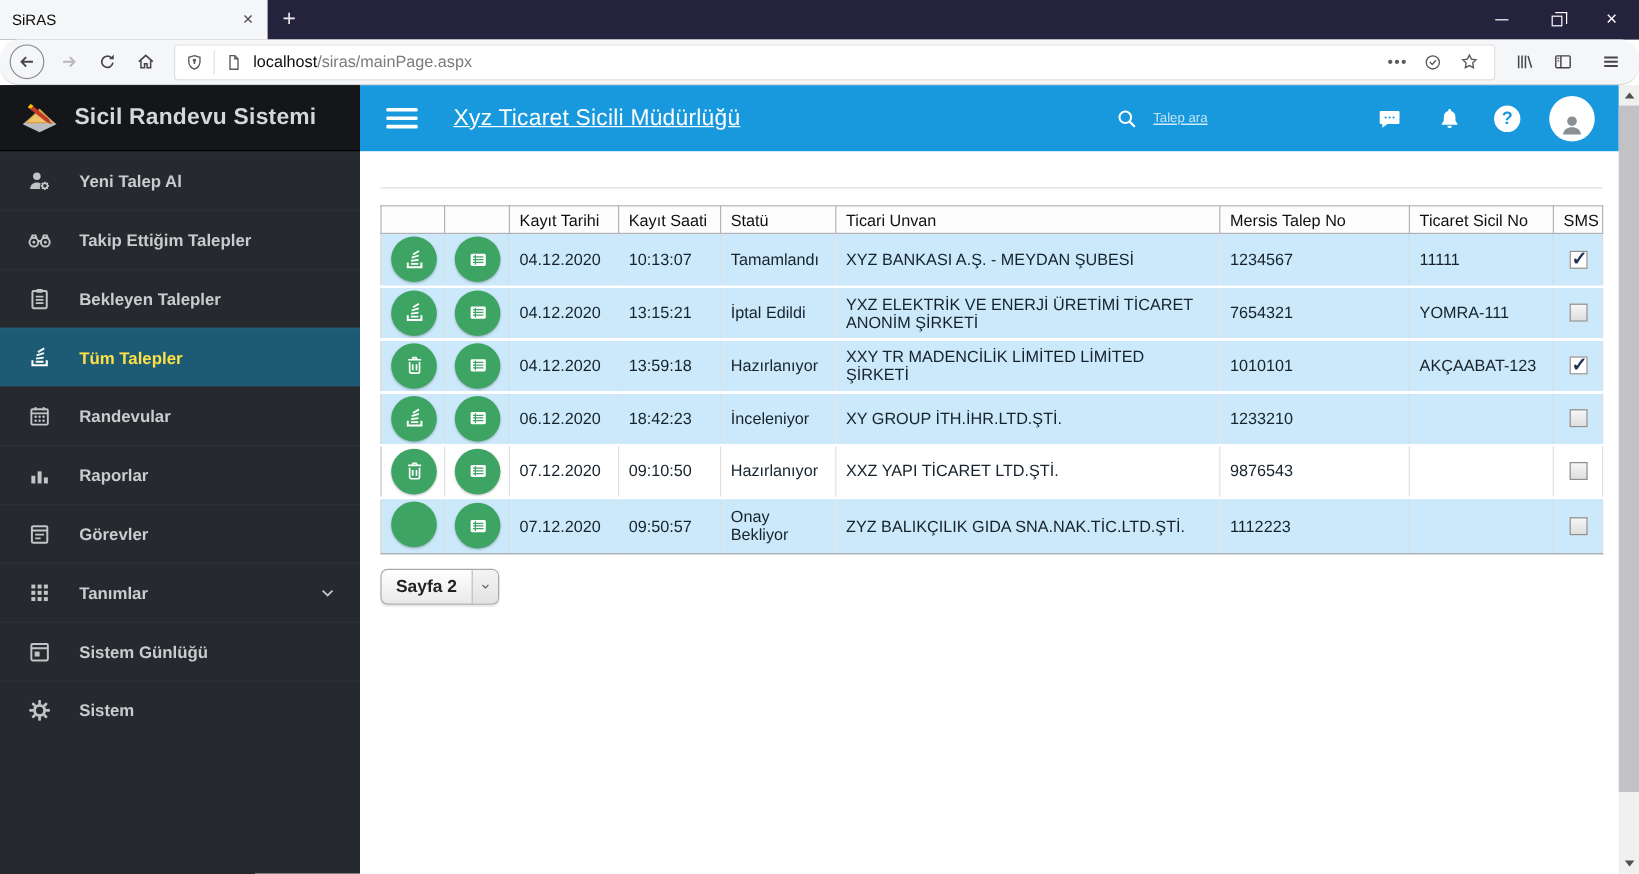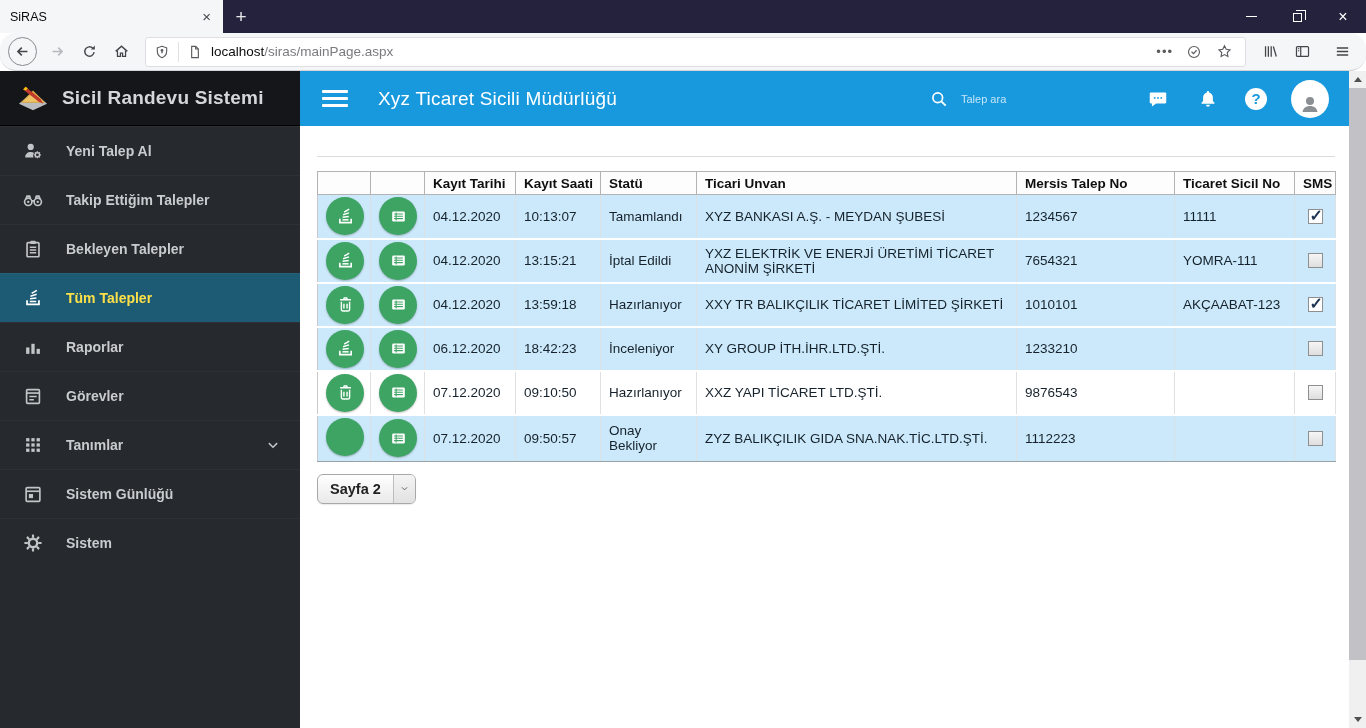--- a/index.html
+++ b/index.html
@@ -63,21 +63,21 @@
   .brand-title{color:#d4d6d7;font-size:19px;font-weight:600;letter-spacing:.2px;white-space:nowrap;}
   .menu-item{height:49px;display:flex;align-items:center;padding:0 18px 0 22px;gap:22px;color:#c9cccf;font-size:14px;font-weight:bold;border-top:1px solid rgba(255,255,255,.035);cursor:default;}
   .menu-item .menu-icon{color:#c2c5c8;flex:0 0 auto;}
   .menu-item.active{background:var(--sidebar-active);color:#fde047;}
   .menu-item.active .menu-icon{color:#fff;}
   .menu-chevron{margin-left:auto;color:#c2c5c8;}
   .menu-chevron svg{width:18px;height:18px;}
 
   
   .main{position:absolute;top:0;left:300px;width:1049px;height:657px;background:#fff;}
-  .app-header{height:55px;background:var(--header-blue);display:flex;align-items:center;color:#fff;padding:0 20px 0 22px;}
+  .app-header{height:55px;background:var(--header-blue);display:flex;align-items:center;color:#fff;padding:0 20px 0 22px;text-decoration:underline;}
   .hamburger{width:26px;display:flex;flex-direction:column;gap:4.5px;margin-right:30px;}
   .hamburger span{display:block;height:2.6px;background:#fff;border-radius:1px;}
   .app-title{font-size:19px;font-weight:500;letter-spacing:.2px;}
   .hdr-right{margin-left:auto;display:flex;align-items:center;gap:24px;}
   .hdr-search{display:flex;align-items:center;gap:12px;margin-right:40px;}
   .hdr-search svg{width:20px;height:20px;color:#fff;}
   .hdr-search input{background:transparent;border:none;outline:none;color:#fff;font-size:11px;width:120px;font-family:"Liberation Sans",sans-serif;}
   .hdr-search input::placeholder{color:rgba(255,255,255,.75);}
   .hdr-icon{width:26px;height:26px;display:flex;align-items:center;justify-content:center;color:#fff;}
   .hdr-icon svg{width:22px;height:22px;}
@@ -90,21 +90,21 @@
   .toolbar{display:flex;align-items:center;margin:8px 0 0 18px;}
   .page-title{font-size:21px;color:#3a3a3a;}
   .toolbar-sep{width:1px;height:42px;background:#c9c9c9;margin:0 22px 0 20px;}
   .btn{display:flex;align-items:center;gap:9px;border:1px solid #b9b9b9;border-radius:4px;background:linear-gradient(#fefefe,#ececec);padding:9px 16px;font-size:15px;color:#4a4a4a;box-shadow:0 1px 1px rgba(0,0,0,.07);margin-right:14px;cursor:default;}
   .btn svg{width:18px;height:18px;color:var(--icon-dark-teal);}
   .btn.icon-only{padding:9px 13px;margin-right:0;}
   .content-divider{border:none;border-top:1px solid #dcdcdc;margin:16px 0 14px 4px;width:1018px;}
 
   
   table.grid{border-collapse:collapse;table-layout:fixed;width:1018px;margin-left:4px;font-size:13.5px;color:#16222c;}
-  table.grid th{border:1px solid #b3b3b3;background:#fdfdfd;text-align:left;font-weight:bold;color:#0f0f0f;padding:3px 8px;height:23px;font-size:13.5px;white-space:nowrap;overflow:hidden;}
+  table.grid th{border:1px solid #b3b3b3;background:#fdfdfd;text-align:left;font-weight:normal;color:#0f0f0f;padding:3px 8px;height:23px;font-size:13.5px;white-space:nowrap;overflow:hidden;}
   table.grid td{padding:2px 8px;height:44px;vertical-align:middle;border-right:1px solid rgba(150,170,180,.35);border-bottom:2px solid #fff;overflow:hidden;}
   table.grid tr.row-blue td{background:var(--row-highlight);}
   table.grid tr.row-white td{background:#fff;border-right:1px solid #e0e0e0;}
   table.grid tbody{border-left:1px solid #c9c9c9;border-right:1px solid #c9c9c9;}
   table.grid tr:last-child td{border-bottom:1px solid #9aa0a4;}
   .col0{width:53px;}.col1{width:54px;}.col2{width:91px;}.col3{width:85px;}.col4{width:96px;}
   .col5{width:320px;}.col6{width:158px;}.col7{width:120px;}.col8{width:41px;}
   td.c-act{text-align:center;padding:2px 0;}
   .circle{width:38px;height:38px;border-radius:50%;background:var(--action-green);display:inline-flex;align-items:center;justify-content:center;box-shadow:0 1px 2px rgba(0,0,0,.25);}
   .circle svg{width:21px;height:21px;color:#fff;}
@@ -419,20 +419,27 @@
   </div>
 
   <div class="menu-item active">
     <svg class="ic menu-icon">
             <use href="#i-stack"></use>
           </svg>
     <span class="menu-label">Tüm Talepler</span>
 
   </div>
 
+  <div class="menu-item">
+    <svg class="ic menu-icon">
+            <use href="#i-calendar-grid"></use>
+          </svg>
+    <span class="menu-label">Randevular</span>
+
+  </div>
 
   <div class="menu-item">
     <svg class="ic menu-icon">
             <use href="#i-bar-chart"></use>
           </svg>
     <span class="menu-label">Raporlar</span>
 
   </div>
 
   <div class="menu-item">
@@ -573,21 +580,21 @@
                   </svg>
                 </span></td>
     <td class="c-act"><span class="circle">
                   <svg>
                     <use href="#i-list"></use>
                   </svg>
                 </span></td>
     <td class="cell-date">04.12.2020</td>
     <td class="cell-time">13:59:18</td>
     <td class="cell-status">Hazırlanıyor</td>
-    <td class="cell-company">XXY TR BALIKÇILIK TİCARET LİMİTED ŞİRKETİ</td>
+    <td class="cell-company">XXY TR MADENCİLİK LİMİTED LİMİTED ŞİRKETİ</td>
     <td class="cell-mersis">1010101</td>
     <td class="cell-sicil">AKÇAABAT-123</td>
     <td class="c-sms"><span class="checkbox checked"></span></td>
   </tr>
 
   <tr class="row-blue">
     <td class="c-act"><span class="circle action-circle">
                   <svg>
                     <use href="#i-stack"></use>
                   </svg>

